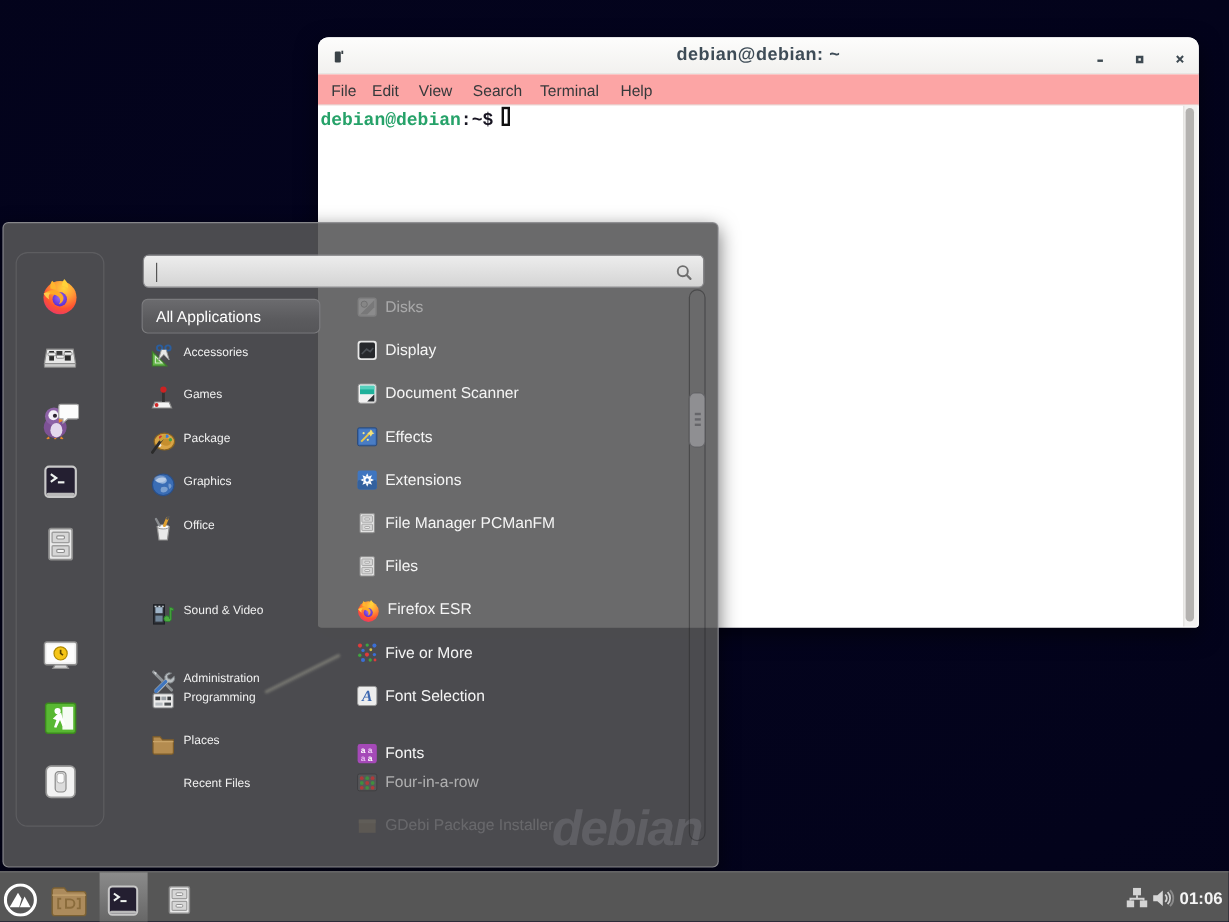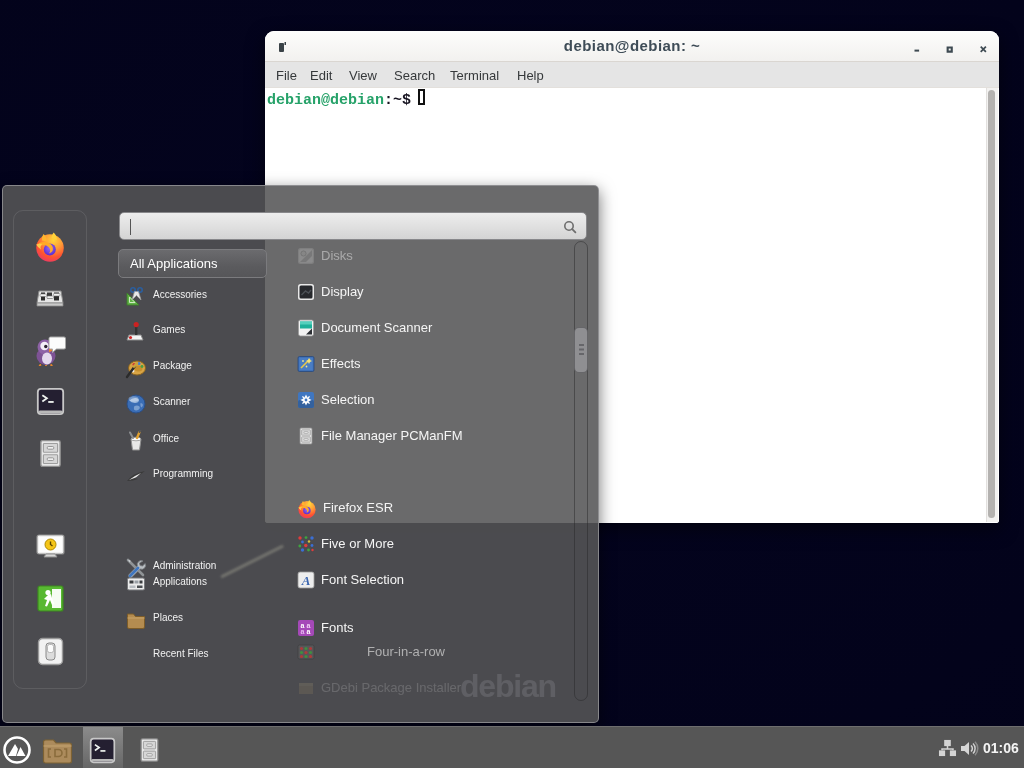--- a/index.html
+++ b/index.html
@@ -10,21 +10,21 @@
   
   #term { position:absolute; left:265px; top:31px; width:734px; height:492px;
           border-radius:9px 9px 3px 3px; background:#fff;
           box-shadow:0 6px 18px rgba(0,0,0,0.5); }
   #term .titlebar { position:absolute; left:0; top:0; width:100%; height:31px;
           background:linear-gradient(180deg,#fdfdfc,#f2f1ef);
           border-bottom:1px solid #dad6d1; border-radius:9px 9px 0 0; }
   #term .title { position:absolute; left:0; top:6px; width:100%; text-align:center;
           font-size:15px; font-weight:bold; color:#3e4c57; letter-spacing:0.45px; }
   #term .menubar { position:absolute; left:0; top:31px; width:100%; height:26px;
-          background:#e5e5e5; border-bottom:1px solid #e3e0dc; font-size:13px; color:#36393b; }
+          background:#fca5a5; border-bottom:1px solid #e3e0dc; font-size:13px; color:#36393b; }
   #term .menubar span { position:absolute; top:6px; }
   #term .content { position:absolute; left:0; top:57px; width:100%; height:435px;
           background:#ffffff; border-radius:0 0 3px 3px; }
   #term .promptline { position:absolute; left:2px; top:3px;
           font-family:"Liberation Mono", monospace; font-size:15px; font-weight:bold; line-height:20px; }
   .pgreen { color:#26a269; }
   .pdark { color:#171421; }
   #cursor { position:absolute; left:151px; top:-2px; width:7px; height:16px; border:2px solid #101010; }
   #term .scrolltrack { position:absolute; right:1px; top:0px; width:12px; height:434px; background:#f3f2f1; border-left:1px solid #e2e0de; }
   #term .scrollthumb { position:absolute; right:3px; top:2px; width:7px; height:428px; background:#b4b2b0; border-radius:4px; }
@@ -44,22 +44,22 @@
   .catrow { position:absolute; left:121px; height:28px; width:160px; }
   .catrow .ci { position:absolute; left:1px; top:3px; }
   .catrow .ct { position:absolute; left:29px; top:6px; font-size:10px; color:#f1f1f1; white-space:nowrap; }
   .approw { position:absolute; left:294px; height:24px; width:280px; }
   .approw .ai { position:absolute; left:0px; top:3px; }
   .approw .at { position:absolute; left:24px; top:4px; font-size:13px; color:#f5f5f5; white-space:nowrap; }
   #apptrough { position:absolute; left:571px; top:55px; width:14px; height:460px; border:1px solid rgba(35,35,38,0.45); border-radius:7px; }
   #appthumb { position:absolute; left:571px; top:141px; width:14px; height:46px; background:#8f8f92; border-radius:5px; border:1px solid rgba(40,40,44,0.4); }
   #appthumb .dots { position:absolute; left:4px; top:16px; width:5px; height:2px; background:#66666a;
           box-shadow:0 4.5px 0 #66666a, 0 9px 0 #66666a; }
-  #watermark { position:absolute; left:457px; top:484px; font-size:32px; font-weight:bold; line-height:1;
-          color:rgba(238,238,244,0.125); letter-spacing:-1.2px; }
+  #watermark { position:absolute; left:457px; top:484px; font-size:41px; font-weight:bold; line-height:1;
+          color:rgba(238,238,244,0.125); letter-spacing:-1.2px;font-style:italic; }
   #swoosh { position:absolute; left:214px; top:374px; width:70px; height:2.5px; border-radius:2px;
           background:rgba(196,198,172,0.33); transform:rotate(-26.6deg); filter:blur(0.8px); }
 
   
   #taskbar { position:absolute; left:0; top:726px; width:1024px; height:52px;
           background:#565656; border-top:1px solid #6e6e6e; }
   #termbtn { position:absolute; left:83px; top:0; width:40px; height:42px;
           background:linear-gradient(180deg,#8b8b8b,#666666); }
   #clock { position:absolute; left:983px; top:13px; font-size:14px; font-weight:bold; color:#f4f4f4; }
   .tbi { position:absolute; }
@@ -246,63 +246,68 @@
 
     <div class="catrow" style="top:204px;">
         <svg class="ci" width="22" height="22" viewBox="0 0 22 22">
       <circle cx="11" cy="11" r="9" fill="#3a6db5"></circle>
       <circle cx="11" cy="11" r="9" fill="none" stroke="#2a4f88" stroke-width="1"></circle>
       <path d="M4.5 7.5 Q7 4.5 11 5 Q14.5 5.5 14 8 Q12.5 10.5 9.5 10 Q6 9.5 4.5 7.5Z" fill="rgba(230,240,250,0.55)"></path>
       <path d="M9.5 13 Q12.5 12 14.5 13.5 Q15.5 15.5 13 17 Q10.5 18 9 16.5 Q8.5 14.5 9.5 13Z" fill="rgba(215,230,245,0.42)"></path>
       <path d="M15.5 10 Q17.5 10 18 12 Q17.5 14 16 14.5 Q15 12.5 15.5 10Z" fill="rgba(215,230,245,0.38)"></path>
       <ellipse cx="8.5" cy="6" rx="5" ry="2.8" fill="rgba(255,255,255,0.30)"></ellipse>
     </svg>
-        <span class="ct">Scanner</span>
+        <span class="ct">Graphics</span>
       </div>
 
     <div class="catrow" style="top:241px;">
         <svg class="ci" width="22" height="22" viewBox="0 0 22 22">
       <path d="M6 9 h10 l-1.5 11 h-7 Z" fill="#e8e8e8" stroke="#909090" stroke-width="1"></path>
       <ellipse cx="11" cy="9" rx="5" ry="1.8" fill="#fafafa" stroke="#909090" stroke-width="0.8"></ellipse>
       <path d="M8 8 L5 2.5" stroke="#8a8d90" stroke-width="2" stroke-linecap="round"></path>
       <path d="M12 8 L14.5 2" stroke="#e0a030" stroke-width="2.4" stroke-linecap="round"></path>
       <path d="M14.5 2 l1 -1.5" stroke="#555" stroke-width="2" stroke-linecap="round"></path>
     </svg>
         <span class="ct">Office</span>
       </div>
 
-    <div class="catrow" style="top:276px;">
-        <svg class="ci" width="22" height="22" viewBox="0 0 22 22">
-      <path d="M2 16 Q8 8 20 6 Q14 11 9 13 L13 14 Q8 16 2 16Z" fill="#3a3a3a"></path>
-      <path d="M4 15 Q9 11 16 8 Q11 13 8 13.5 Z" fill="#e8e8e8"></path>
-    </svg>
-        <span class="ct">Programming</span>
-      </div>
-
+
+    <div class="catrow" style="top:312px;">
+        <svg class="ci" width="22" height="22" viewBox="0 0 22 22">
+      <rect x="3" y="3" width="9" height="16" fill="#30343a" stroke="#1e2126" stroke-width="1"></rect>
+      <rect x="4.5" y="5" width="6" height="5" fill="#9fb5c9"></rect>
+      <rect x="4.5" y="12" width="6" height="5" fill="#6f8598"></rect>
+      <rect x="3.8" y="3.8" width="1.6" height="1.2" fill="#cfd6dd"></rect>
+          <rect x="7" y="3.8" width="1.6" height="1.2" fill="#cfd6dd"></rect>
+          <rect x="10.2" y="3.8" width="1.2" height="1.2" fill="#cfd6dd"></rect>
+      <path d="M14 17 a2.4 2.4 0 1 1 2.4 -2.4 L16.4 5 l3 1 v2 l-1.6 -0.6 v7.2 a2.4 2.4 0 0 1 -3 2.4Z" fill="#4caf3f" stroke="#2e7d32" stroke-width="0.8"></path>
+    </svg>
+        <span class="ct">Sound &amp; Video</span>
+      </div>
 
     <div class="catrow" style="top:348px;margin-top:20px;">
         <svg class="ci" width="22" height="22" viewBox="0 0 22 22">
       <path d="M3 3 l5 5 M8 8 l10 10" stroke="#8f9396" stroke-width="2.6" stroke-linecap="round"></path>
       <path d="M3 3 l2.5 0.5 L5 5.5 Z" fill="#d8dbde"></path>
       <path d="M18 4 a4 4 0 0 0 -5.5 5 L4 17.5 a2 2 0 0 0 2.8 2.8 L15.2 12 a4 4 0 0 0 5 -5.5 L17.5 9 L15 8.5 L14.5 6 Z" fill="#b9bec2" stroke="#7a7f83" stroke-width="0.8"></path>
       <path d="M5 19 l8 -8" stroke="#3f76c0" stroke-width="2.8" stroke-linecap="round"></path>
     </svg>
         <span class="ct">Administration</span>
       </div>
 
     <div class="catrow" style="top:384px;">
         <svg class="ci" width="22" height="22" viewBox="0 0 22 22">
       <rect x="2.5" y="5" width="17" height="12" rx="1.5" fill="#ececec" stroke="#77797c" stroke-width="1"></rect>
       <rect x="4.5" y="7.5" width="4" height="3" fill="#3a3d40"></rect>
       <rect x="9.5" y="7.5" width="4" height="3" fill="#9aa0a6"></rect>
       <rect x="14.5" y="7.5" width="3" height="3" fill="#3a3d40"></rect>
       <rect x="4.5" y="12.5" width="6" height="2.5" fill="#b7bcc1"></rect>
       <rect x="12" y="12.5" width="5.5" height="2.5" fill="#4a4e52"></rect>
     </svg>
-        <span class="ct">Applications</span>
+        <span class="ct">Programming</span>
       </div>
 
     <div class="catrow" style="top:420px;">
         <svg class="ci" width="22" height="22" viewBox="0 0 22 22">
       <path d="M2.5 5 h6 l2 2.5 h9 v10.5 a1.5 1.5 0 0 1 -1.5 1.5 h-14 a1.5 1.5 0 0 1 -1.5 -1.5 Z" fill="#b48c50" stroke="#7d5c28" stroke-width="1"></path>
       <path d="M2.5 9 h17" stroke="#c9a468" stroke-width="1"></path>
     </svg>
         <span class="ct">Places</span>
       </div>
 
@@ -354,30 +359,36 @@
     <div class="approw" style="top:202px;">
         <svg class="ai" width="18" height="18" viewBox="0 0 18 18">
       <rect x="1" y="1" width="16" height="16" rx="2" fill="#3f76c0"></rect>
       <rect x="1" y="9" width="16" height="8" rx="2" fill="#33619e"></rect>
       <g fill="#ffffff">
             <circle cx="9" cy="9" r="3.1"></circle>
       <path d="M9 3.4 l1.2 2.6 h-2.4Z M9 14.6 l1.2 -2.6 h-2.4Z M3.4 9 l2.6 1.2 v-2.4Z M14.6 9 l-2.6 1.2 v-2.4Z M5 5 l2.7 1.1 -1.6 1.6Z M13 13 l-2.7 -1.1 1.6 -1.6Z M13 5 l-1.1 2.7 -1.6 -1.6Z M5 13 l1.1 -2.7 1.6 1.6Z"></path>
           </g>
       <circle cx="9" cy="9" r="1.4" fill="#3f76c0"></circle>
     </svg>
-        <span class="at">Selection</span>
+        <span class="at">Extensions</span>
       </div>
 
     <div class="approw" style="top:238px;">
         <svg class="ai" width="18" height="18">
           <use href="#cab18"></use>
         </svg>
         <span class="at">File Manager PCManFM</span>
       </div>
 
+    <div class="approw" style="top:274px;">
+        <svg class="ai" width="18" height="18">
+          <use href="#cab18"></use>
+        </svg>
+        <span class="at">Files</span>
+      </div>
 
     <div class="approw" style="top:310px;">
         <svg class="ai" width="20" height="20" viewBox="0 0 32 32">
           <use href="#ffox"></use>
         </svg>
         <span class="at" style="left:26px;">Firefox ESR</span>
       </div>
 
     <div class="approw" style="top:346px;text-align:right;">
         <svg class="ai" width="18" height="18" viewBox="0 0 18 18">
@@ -425,21 +436,21 @@
             <circle cx="9" cy="5.5" r="1.6" fill="#3da03d"></circle>
             <circle cx="13.5" cy="5.5" r="1.6" fill="#c83737"></circle>
       <circle cx="4.5" cy="9.5" r="1.6" fill="#3da03d"></circle>
             <circle cx="9" cy="9.5" r="1.6" fill="#c83737"></circle>
             <circle cx="13.5" cy="9.5" r="1.6" fill="#3da03d"></circle>
       <circle cx="4.5" cy="13.5" r="1.6" fill="#c83737"></circle>
             <circle cx="9" cy="13.5" r="1.6" fill="#3da03d"></circle>
             <circle cx="13.5" cy="13.5" r="1.6" fill="#c83737"></circle>
           </g>
     </svg>
-        <span class="at" style="color:#c9c9c9;margin-left:46px;">Four-in-a-row</span>
+        <span class="at" style="color:#c9c9c9;">Four-in-a-row</span>
       </div>
 
     <div class="approw" style="top:490px; opacity:0.17;">
         <svg class="ai" width="18" height="18" viewBox="0 0 18 18">
       <rect x="2" y="4" width="14" height="11" fill="#b09a6a"></rect>
       <rect x="2" y="4" width="14" height="3" fill="#c8b484"></rect>
     </svg>
         <span class="at">GDebi Package Installer</span>
       </div>
   </div>

